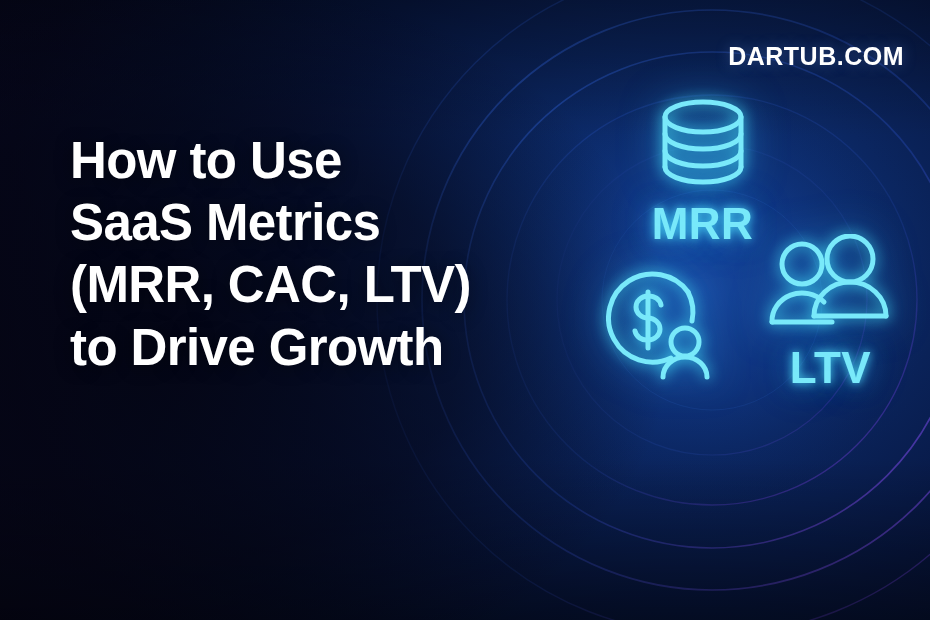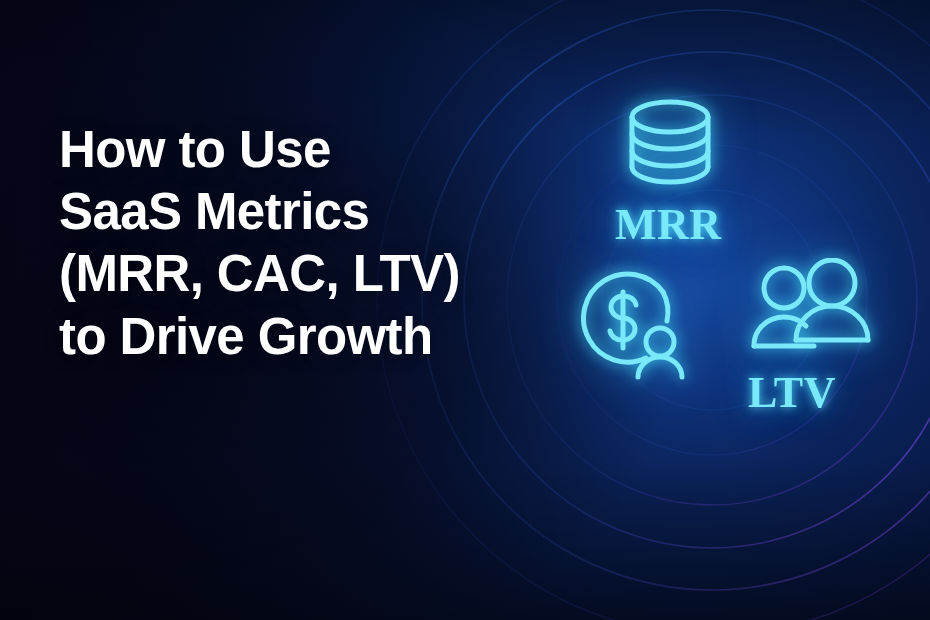--- a/index.html
+++ b/index.html
@@ -54,42 +54,41 @@
     color: #ffffff;
     text-shadow: 0 0 14px rgba(120,170,255,0.35);
   }
 
   
   .headline {
     position: absolute;
     left: 58px;
     top: 118px;
     width: 460px;
-    margin: 1px;
+    margin: 12px;
     color: #ffffff;
     font-size: 51px;
     font-weight: bold;
     line-height: 1.22;
     letter-spacing: -0.6px;
     white-space: pre-line;
     text-shadow: 0 2px 18px rgba(0,0,0,0.45);
   }
 
   
   .cluster {
     position: absolute;
     left: 470px;
     top: 60px;
     width: 460px;
     height: 500px;
   }
   .metric {
     position: absolute;
-    text-align: left;
-    font-family: Liberation Serif, serif;
+    text-align: center;
   }
   .metric .glyph {
     display: block;
     filter: drop-shadow(0 0 7px rgba(70,235,255,0.85))
             drop-shadow(0 0 18px rgba(45,180,255,0.55));
   }
   .metric .mlabel {
     display: block;
     font-weight: bold;
     color: #79E9FA;
@@ -98,21 +97,21 @@
                  0 0 24px rgba(50,190,255,0.6),
                  0 0 44px rgba(40,150,255,0.35);
   }
 
   .metric-mrr       { left: 145px; top: 33px;  width: 175px; }
   .metric-mrr .mlabel  { font-size: 44px; margin-top: 2px; }
 
   .metric-cac       { left: 98px;  top: 205px; width: 180px; }
   .metric-cac .mlabel  { font-size: 44px; margin-top: -2px; }
 
-  .metric-ltv       { left: 278px; top: 198px; width: 165px; }
+  .metric-ltv       { left: 278px; top: 174px; width: 165px; }
   .metric-ltv .mlabel  { font-size: 44px; margin-top: 0px; }
 </style>
 </head>
 <body>
 
 <div id="canvas">
 
   <div class="bg-base"></div>
 
   <svg class="bg-svg" width="930" height="620" viewBox="0 0 930 620">
@@ -145,20 +144,21 @@
     <circle cx="712" cy="300" r="205" fill="none" stroke="url(#ringGrad2)" stroke-width="1.3"></circle>
     <circle cx="712" cy="300" r="248" fill="none" stroke="url(#ringGrad)" stroke-width="1.6"></circle>
     <circle cx="712" cy="300" r="290" fill="none" stroke="url(#ringGrad)" stroke-width="1.7"></circle>
     <circle cx="712" cy="300" r="335" fill="none" stroke="url(#ringGrad2)" stroke-width="1.4"></circle>
 
     <circle cx="712" cy="300" r="110" fill="none" stroke="#2a63c9" stroke-opacity="0.18" stroke-width="1"></circle>
   </svg>
 
   <div class="bg-vignette"></div>
 
+  <div class="brand">DARTUB.COM</div>
 
   <h1 class="headline">How to Use
 SaaS Metrics
 (MRR, CAC, LTV)
 to Drive Growth</h1>
 
   <div class="cluster">
 
     <div class="metric metric-mrr">
       <span class="glyph">

